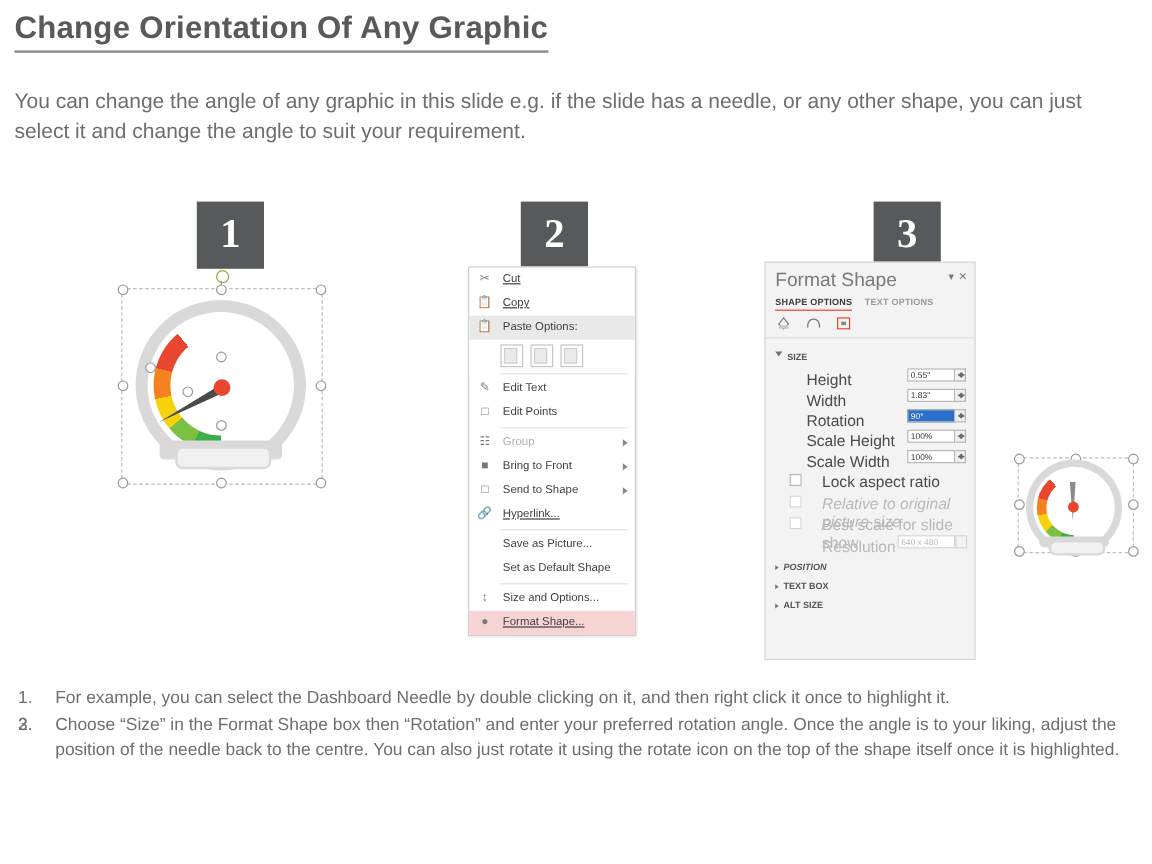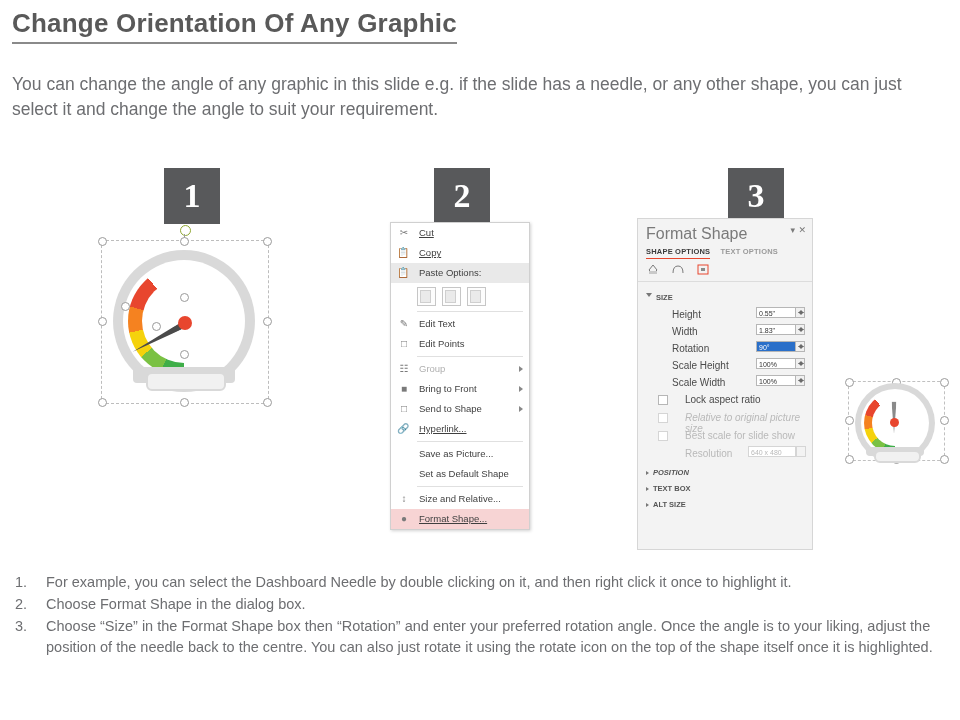--- a/index.html
+++ b/index.html
@@ -126,21 +126,21 @@
     position:absolute;left:8px;font-size:7.5px;font-weight:bold;color:#555;
   }
   .tri{
     display:inline-block;width:0;height:0;margin-right:4px;
     border-left:3.5px solid #777;border-top:2.5px solid transparent;border-bottom:2.5px solid transparent;
   }
   .tri.down{
     border-left:3px solid transparent;border-right:3px solid transparent;
     border-top:4px solid #777;margin-bottom:1px;
   }
-  .frow{position:absolute;left:20px;font-size:10px;color:#4a4a4a;padding-left:14px;}
+  .frow{position:absolute;left:20px;font-size:13px;color:#4a4a4a;padding-left:14px;}
   .fbox{
     position:absolute;width:40px;height:11px;border:1px solid #b6b6b6;background:#fff;
     font-size:7px;color:#333;padding-left:2px;line-height:11px;box-sizing:border-box;
   }
   .fbox.sel{background:#2a6fc9;color:#fff;}
   .spin{
     position:absolute;width:9px;height:11px;border:1px solid #b6b6b6;border-left:none;
     background:#f0f0f0;box-sizing:border-box;
   }
   .spin:before,.spin:after{
@@ -268,21 +268,21 @@
     <span class="ctx-ico"></span>
     <span>Save as Picture...</span>
   </div>
   <div class="ctx-item">
     <span class="ctx-ico"></span>
     <span>Set as Default Shape</span>
   </div>
   <div class="ctx-sep"></div>
   <div class="ctx-item">
     <span class="ctx-ico">↕</span>
-    <span>Size and Relative...</span>
+    <span>Size and Options...</span>
   </div>
   <div class="ctx-item pink">
     <span class="ctx-ico">●</span>
     <span class="ctx-underline">Format Shape...</span>
   </div>
 </div>
 
 <div class="pane">
   <div class="pane-title">Format Shape</div>
   <div class="pane-caret">▾</div>
@@ -393,19 +393,18 @@
   </div>
 </div>
 
 <div class="list">
   <div class="li">
     <span class="num">1.</span>
     <span>For example, you can select the Dashboard Needle by double clicking on it, and then right click it once to highlight it.</span>
   </div>
   <div class="li">
     <span class="num">2.</span>
-    <span>Choose Format Shape in the dialog box.</span>
   </div>
   <div class="li">
     <span class="num">3.</span>
     <span>Choose “Size” in the Format Shape box then “Rotation” and enter your preferred rotation angle. Once the angle is to your liking, adjust the position of the needle back to the centre. You can also just rotate it using the rotate icon on the top of the shape itself once it is highlighted.</span>
   </div>
 </div>
 
 </body></html>

